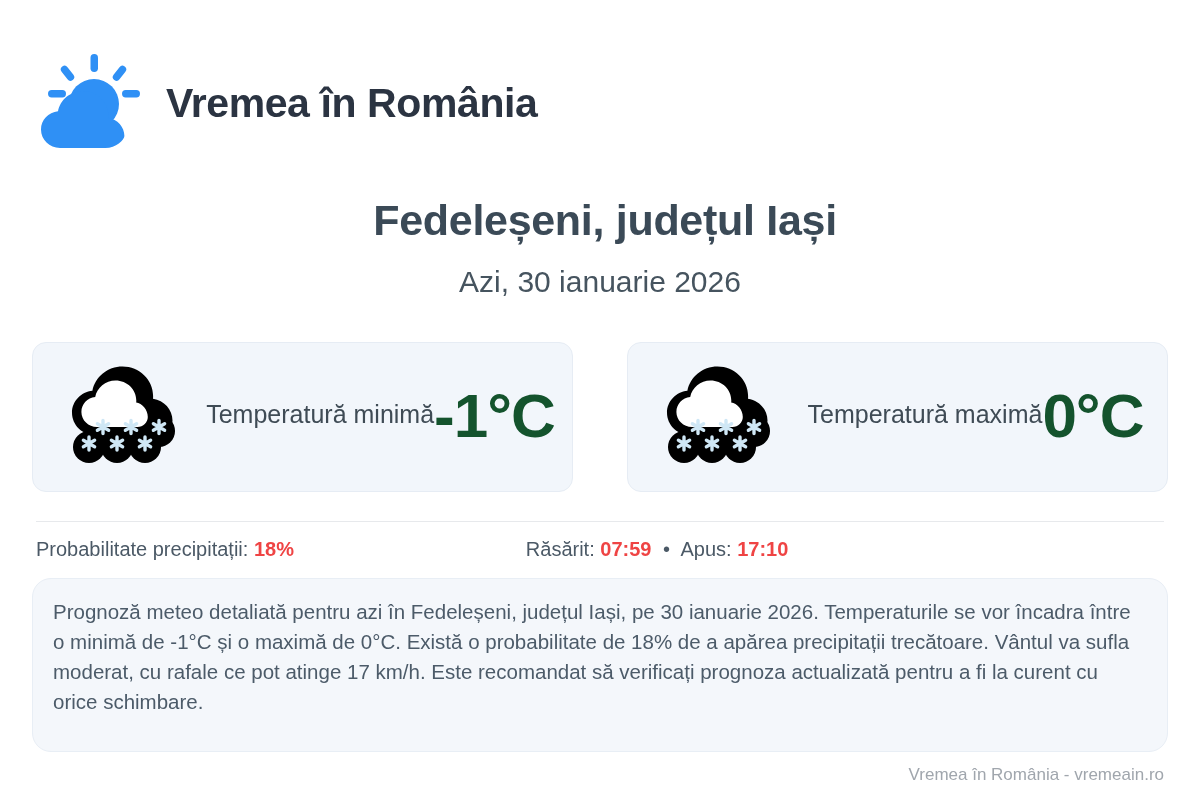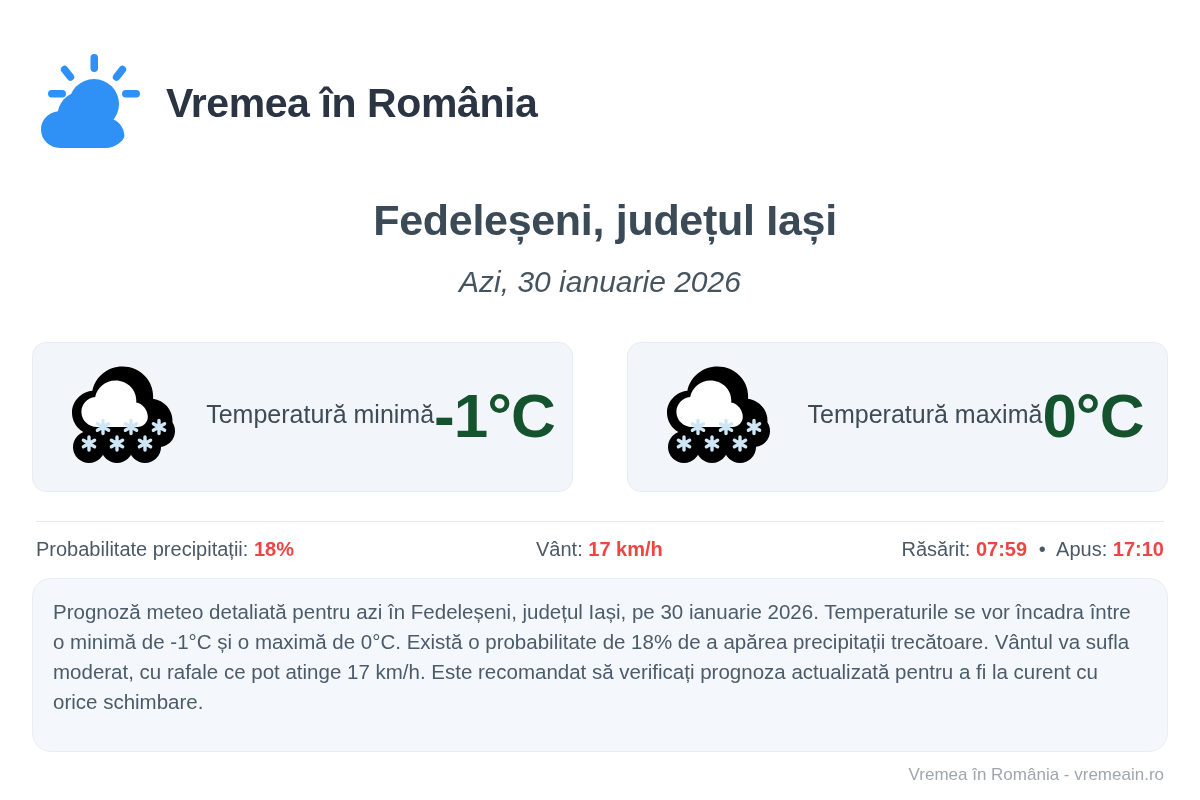--- a/index.html
+++ b/index.html
@@ -62,21 +62,20 @@
 
   .subtitle {
     position: absolute;
     left: 0;
     top: 265px;
     width: 1200px;
     text-align: center;
     font-size: 30px;
     font-weight: 400;
     color: #46545f;
-    font-style: italic;
   }
 
   
   .cards {
     position: absolute;
     left: 32px;
     top: 342px;
     width: 1136px;
     height: 150px;
     display: flex;
@@ -270,24 +269,20 @@
 
   </div>
 
   <div class="divider"></div>
 
   <div class="stats">
     <div class="stat-precip">
       <span>Probabilitate precipitații:</span>
       <span class="stat-value">18%</span>
     </div>
-    <div class="stat-wind">
-      <span>Vânt:</span>
-      <span class="stat-value">17 km/h</span>
-    </div>
     <div class="stat-sun">
       <span>Răsărit:</span>
       <span class="stat-value">07:59</span>
       <span class="dot-sep">•</span>
       <span>Apus:</span>
       <span class="stat-value">17:10</span>
     </div>
   </div>
 
   <div class="desc-box">

